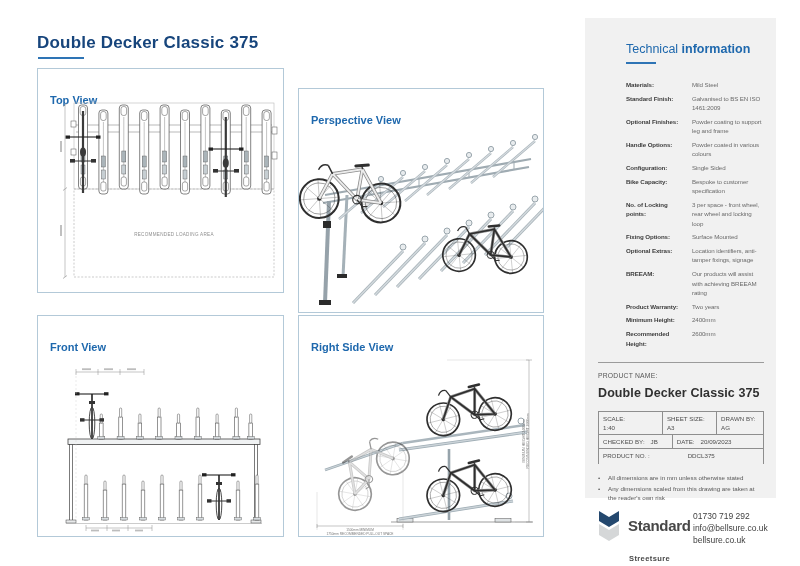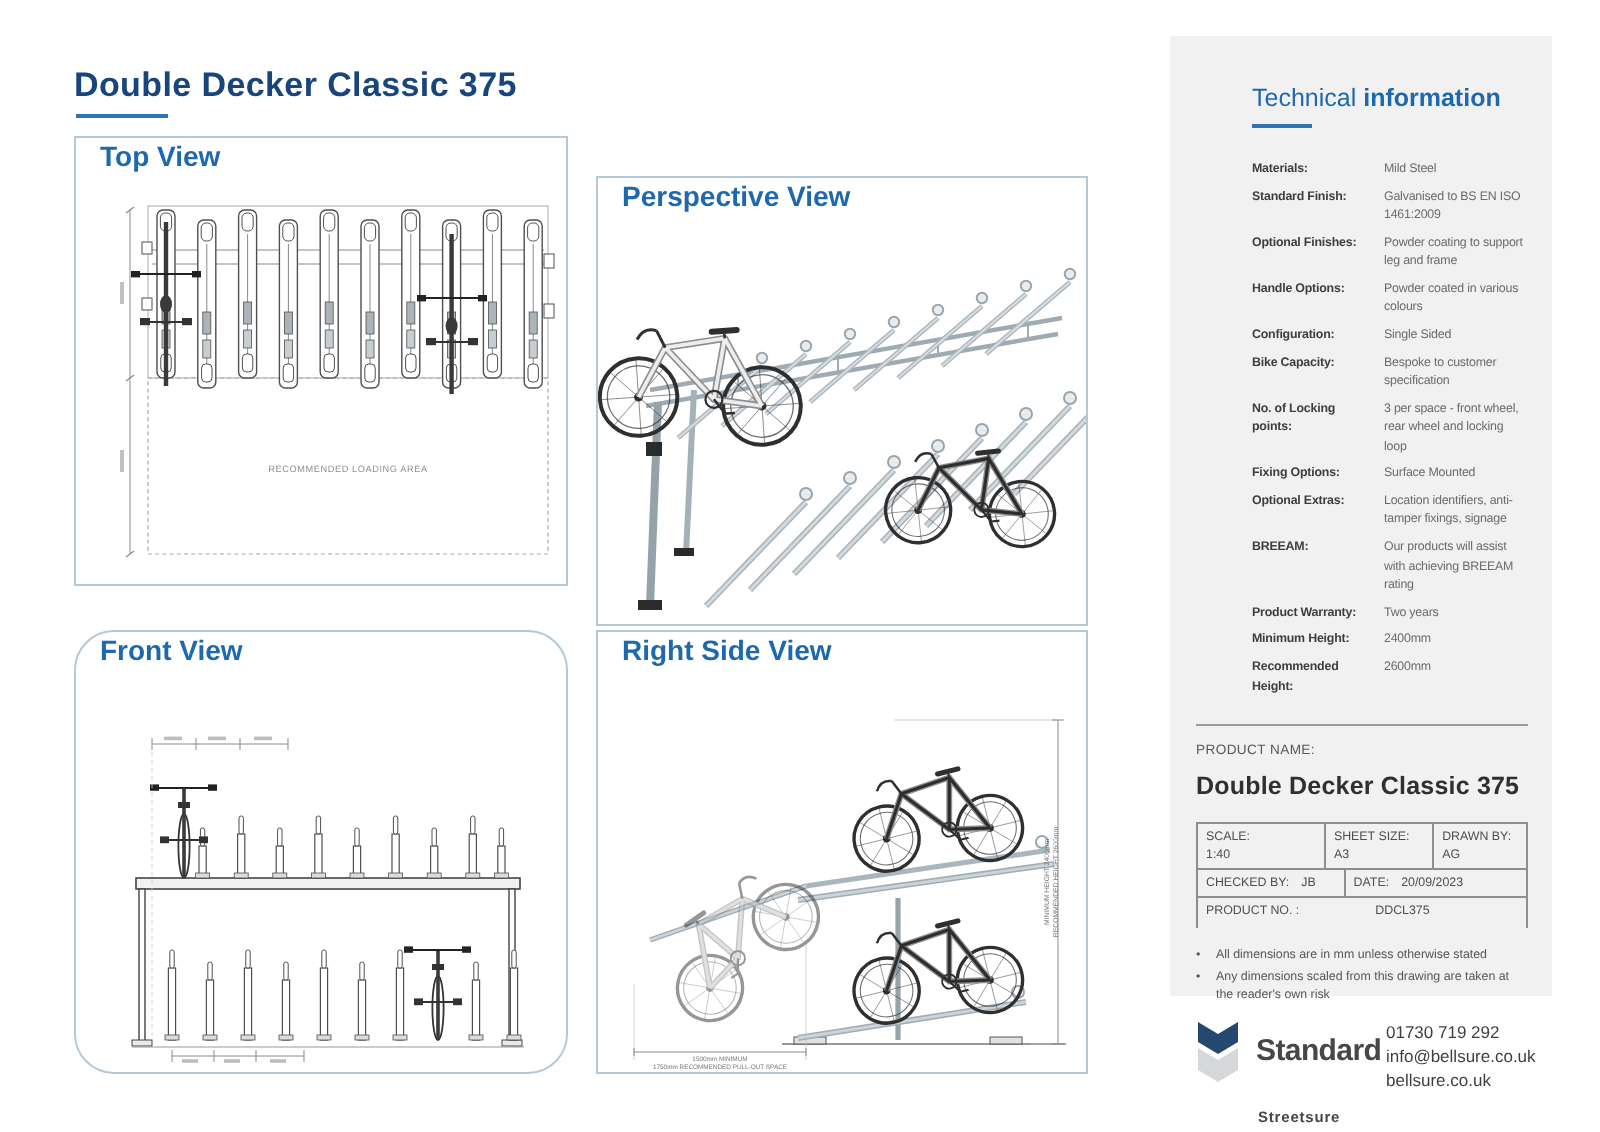--- a/index.html
+++ b/index.html
@@ -8,23 +8,23 @@
     font-family:"Liberation Sans", sans-serif;
   }
   
   .main-title{position:absolute;left:37px;top:33px;font-size:17px;font-weight:bold;color:#17457c;letter-spacing:.2px;}
   .title-underline{position:absolute;left:38px;top:57px;width:46px;height:2px;background:#2e74b5;}
 
   
   .panel{position:absolute;border:1px solid #b3c9d8;background:#fff;box-sizing:border-box;}
   #panel-top{left:37px;top:68px;width:247px;height:225px;}
   #panel-persp{left:298px;top:68px;width:246px;height:225px;margin-top:20px;}
-  #panel-front{left:37px;top:315px;width:247px;height:222px;border-radius:20px;}
+  #panel-front{left:37px;top:315px;width:247px;height:222px;}
   #panel-right{left:298px;top:315px;width:246px;height:222px;}
-  .panel-label{position:absolute;left:12px;top:1px;font-size:14px;font-weight:bold;color:#1e68ad;}
+  .panel-label{position:absolute;left:12px;top:25px;font-size:11px;font-weight:bold;color:#1e68ad;}
   .panel svg{position:absolute;left:0;top:28px;}
 
   
   .sidebar{position:absolute;left:585px;top:18px;width:191px;height:480px;background:#f1f1f1;}
   .ti-block{position:absolute;left:9px;right:12px;top:24px;margin-left:32px;}
   .ti-heading{font-size:12.5px;color:#1e68ad;font-weight:normal;}
   .ti-heading .b{font-weight:bold;}
   .ti-underline{width:30px;height:2px;background:#2e74b5;margin:6px 0 16px 0;}
   .spec-row{display:flex;margin-bottom:4.5px;}
   .spec-label{width:62px;min-width:62px;font-size:6.2px;font-weight:bold;color:#3d3d3d;line-height:1.5;letter-spacing:-.1px;}

